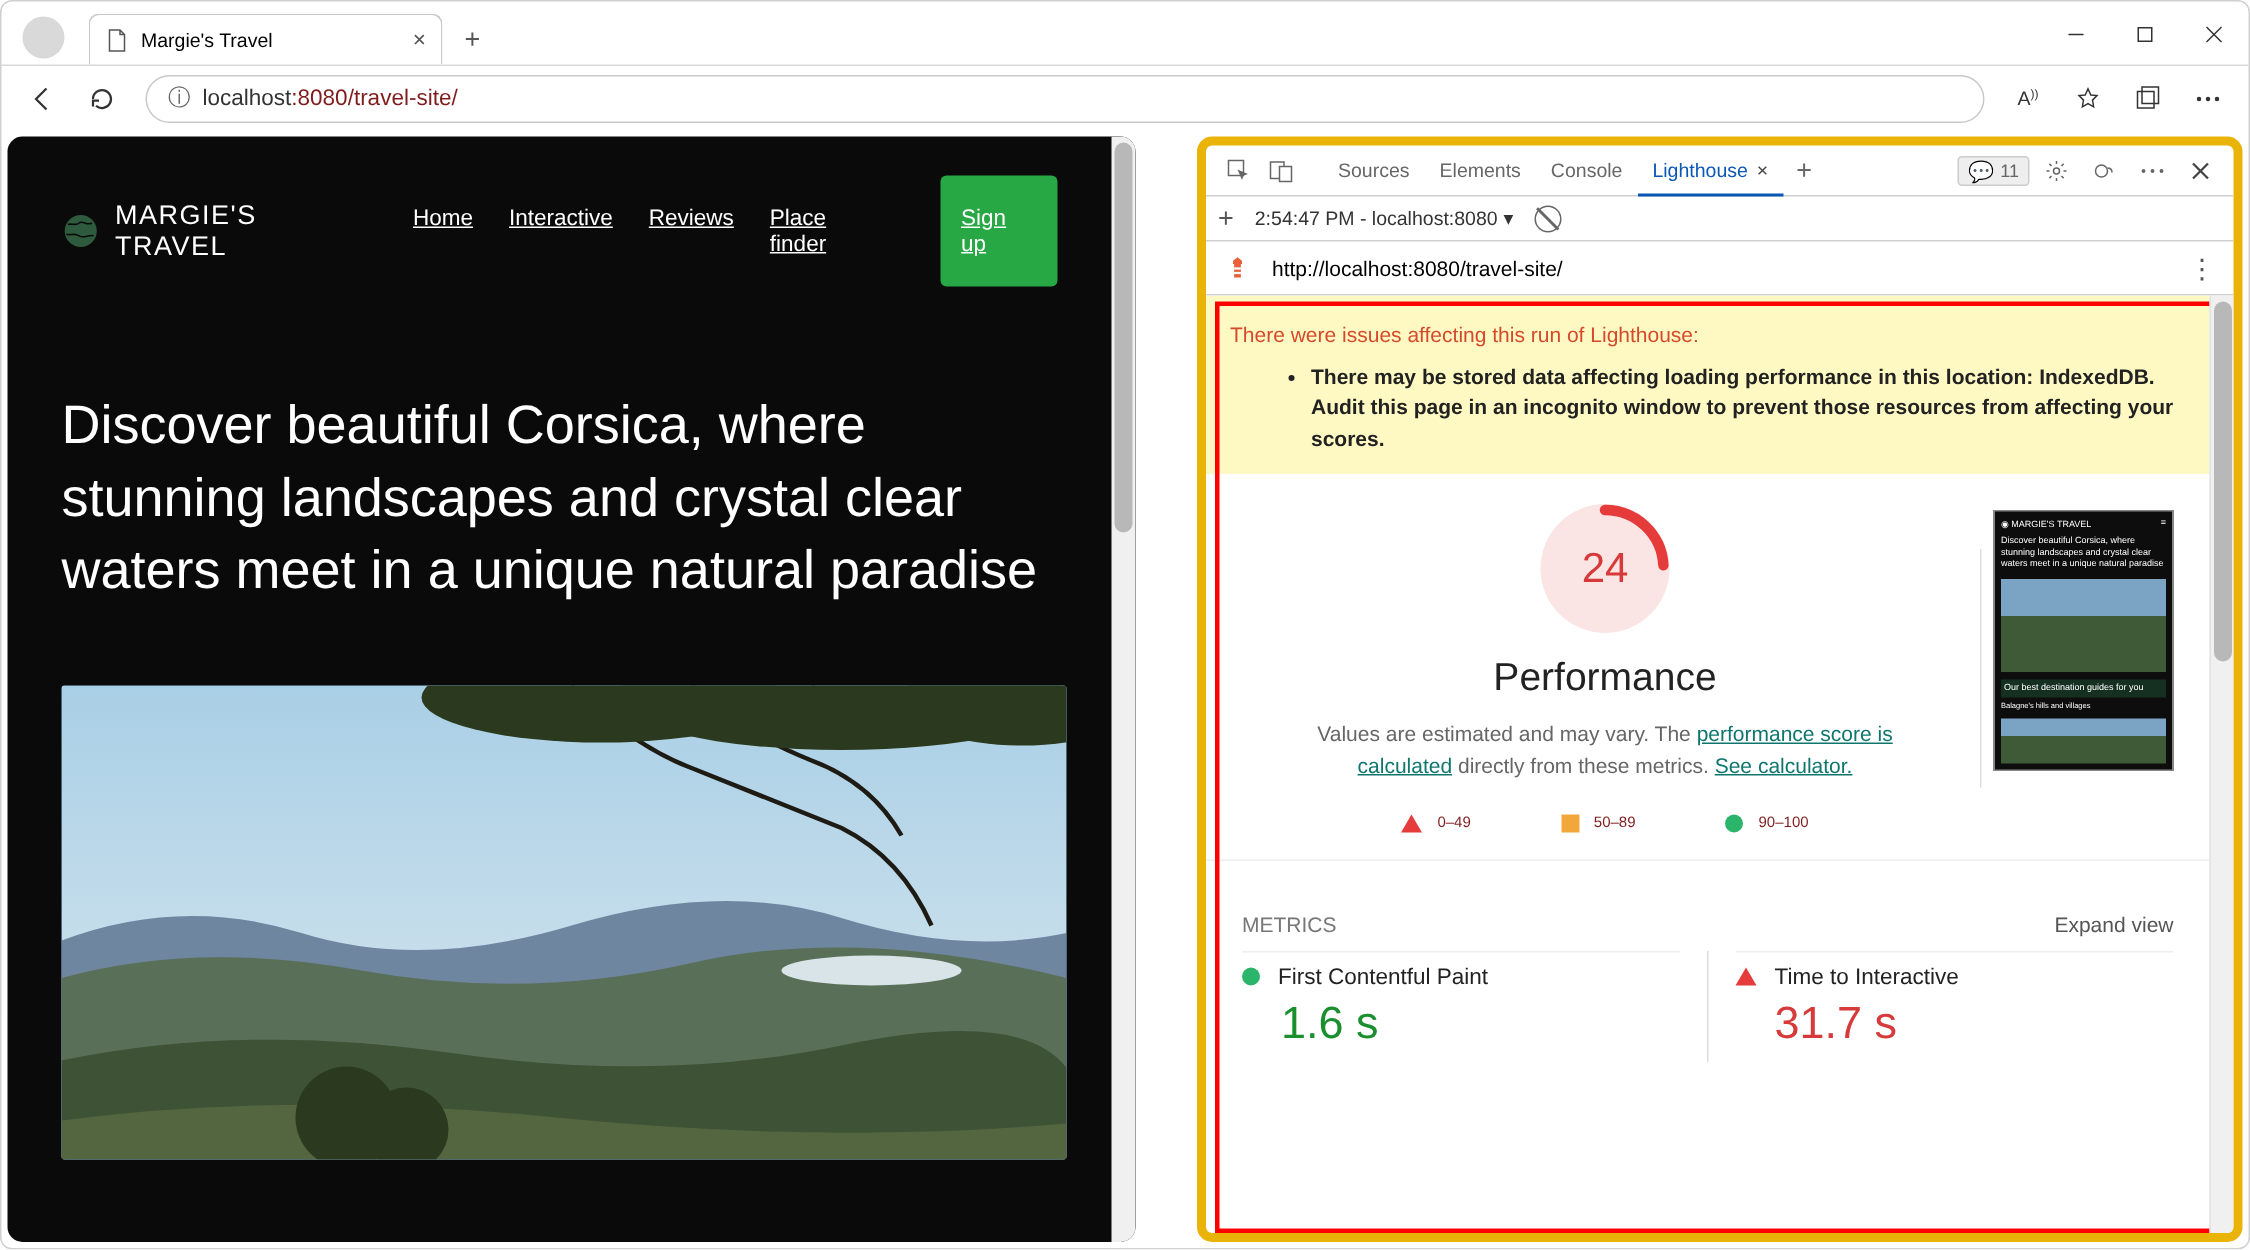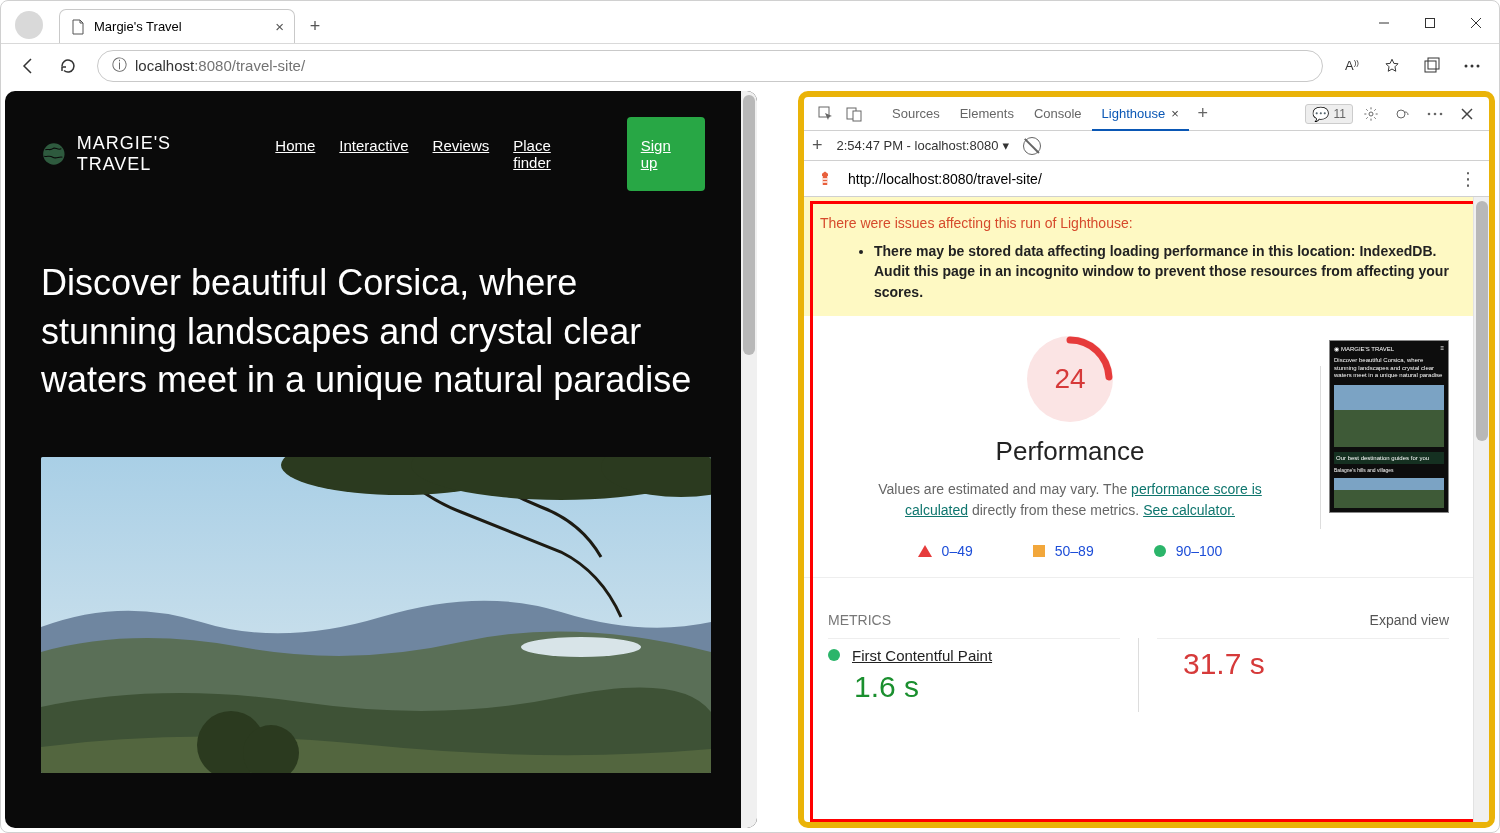--- a/index.html
+++ b/index.html
@@ -14,21 +14,21 @@
   .tab svg { flex-shrink:0; }
   .tab .close { margin-left:auto; font-size:15px; color:#555; cursor:pointer; }
   .plus-tab { width:28px; height:28px; display:flex; align-items:center; justify-content:center; margin-left:6px; margin-bottom:3px; color:#555; cursor:pointer; font-size:18px; }
   .winbtns { margin-left:auto; display:flex; }
   .winbtn { width:46px; height:40px; display:flex; align-items:center; justify-content:center; color:#333; cursor:pointer; }
 
   .addrbar { height:44px; border-top:1px solid #d9d9d9; display:flex; align-items:center; padding:0 10px; gap:6px; }
   .navbtn { width:34px; height:34px; display:flex; align-items:center; justify-content:center; border-radius:4px; cursor:pointer; color:#333; }
   .urlbox { flex:1; height:32px; border:1px solid #c9c9c9; border-radius:16px; display:flex; align-items:center; padding:0 14px; gap:8px; font-size:15px; color:#333; margin:0 6px; }
   .urlbox .info { color:#666; }
-  .urlbox .dim { color:#737373; }
+  .urlbox .dim { color:#7f1d1d; }
   .right-icons { display:flex; gap:6px; }
   .right-icons .navbtn { width:34px; }
 
   
   .content-area { flex:1; display:flex; padding:4px; gap:4px; overflow:hidden; }
 
   .page-pane { width:752px; height:100%; background:#0a0a0a; border-radius:10px; color:#fff; position:relative; overflow:hidden; }
   .page-scroll { position:absolute; right:0; top:0; width:16px; height:100%; background:#f0f0f0; }
   .page-thumb { width:12px; height:260px; background:#b8b8b8; border-radius:6px; margin:4px auto; }
   .page-inner { padding:26px 36px 0 36px; width:calc(100% - 16px); }
@@ -79,39 +79,39 @@
   .perf-row { display:flex; padding:20px 24px 0 24px; gap:0; }
   .perf-left { flex:1; text-align:center; position:relative; }
   .gauge { width:86px; height:86px; margin:0 auto; position:relative; }
   .gauge-bg { width:86px; height:86px; border-radius:50%; background:#fbe4e4; }
   .gauge-arc { position:absolute; inset:0; }
   .gauge-num { position:absolute; inset:0; display:flex; align-items:center; justify-content:center; font-size:28px; color:#d63a3a; font-weight:400; }
   .perf-title { font-size:26px; color:#222; margin-top:14px; }
   .perf-desc { font-size:14px; color:#666; margin-top:12px; padding:0 22px; line-height:1.5; }
   .perf-desc a { color:#0f766e; text-decoration:underline; cursor:pointer; }
 
-  .legend { display:flex; justify-content:center; gap:60px; margin-top:22px; font-size:14px; color:#1d4ed8; }
+  .legend { display:flex; justify-content:center; gap:60px; margin-top:22px; font-size:10px; color:#7f1d1d; }
   .legend .item{ display:flex; align-items:center; gap:10px; }
   .tri { width:0; height:0; border-left:7px solid transparent; border-right:7px solid transparent; border-bottom:12px solid #e63b3b; }
   .sq { width:12px; height:12px; background:#f2a73b; }
   .circ { width:12px; height:12px; border-radius:50%; background:#2bb56a; }
 
   .vsep { width:1px; background:#ddd; margin:30px 8px; align-self:stretch; }
 
   .thumbshot { width:120px; border:1px solid #888; background:#0d0d0d; color:#fff; font-size:6px; padding:4px; display:flex; flex-direction:column; gap:3px; }
   .thumbshot .tb { display:flex; justify-content:space-between; align-items:center; }
   .thumbshot .mini-hero { line-height:1.3; margin-top:2px; }
   .thumbshot .mini-img { height:62px; background:linear-gradient(#7ba3c4 0 40%, #3e5a37 40% 100%); margin-top:2px; }
   .thumbshot .mini-img2 { height:30px; background:linear-gradient(#7ba3c4 0 40%, #3e5a37 40% 100%); margin-top:2px; }
 
   .metrics-head { display:flex; justify-content:space-between; padding:34px 24px 10px 24px; font-size:14px; color:#777; border-top:1px solid #eee; margin-top:18px; }
   .metrics-head .ex { color:#555; cursor:pointer; }
   .metrics-grid { display:flex; padding:0 24px; gap:0; }
   .metric { flex:1; padding:8px 0; border-top:1px solid #eee; }
-  .metric .label-row { display:flex; align-items:center; gap:12px; font-size:15px; color:#222; margin-bottom:6px;text-decoration:underline; }
+  .metric .label-row { display:flex; align-items:center; gap:12px; font-size:15px; color:#222; margin-bottom:6px; }
   .metric .val { font-size:30px; font-weight:400; margin-left:26px; }
   .val.green { color:#1a8f2e; }
   .val.red { color:#d63a3a; }
   .msep { width:1px; background:#ddd; margin:0 18px; }
 </style>
 </head>
 <body>
 
 <div class="browser">
 
@@ -380,20 +380,24 @@
           <div class="metrics-grid">
             <div class="metric">
               <div class="label-row">
                   <span class="circ"></span>
                   <span>First Contentful Paint</span>
                 </div>
               <div class="val green">1.6 s</div>
             </div>
             <div class="msep"></div>
             <div class="metric">
+              <div class="label-row">
+                  <span class="tri"></span>
+                  <span>Time to Interactive</span>
+                </div>
               <div class="val red">31.7 s</div>
             </div>
           </div>
         </div>
         <div class="red-frame"></div>
         <div class="report-scroll">
             <div class="report-thumb"></div>
           </div>
       </div>
     </div>

